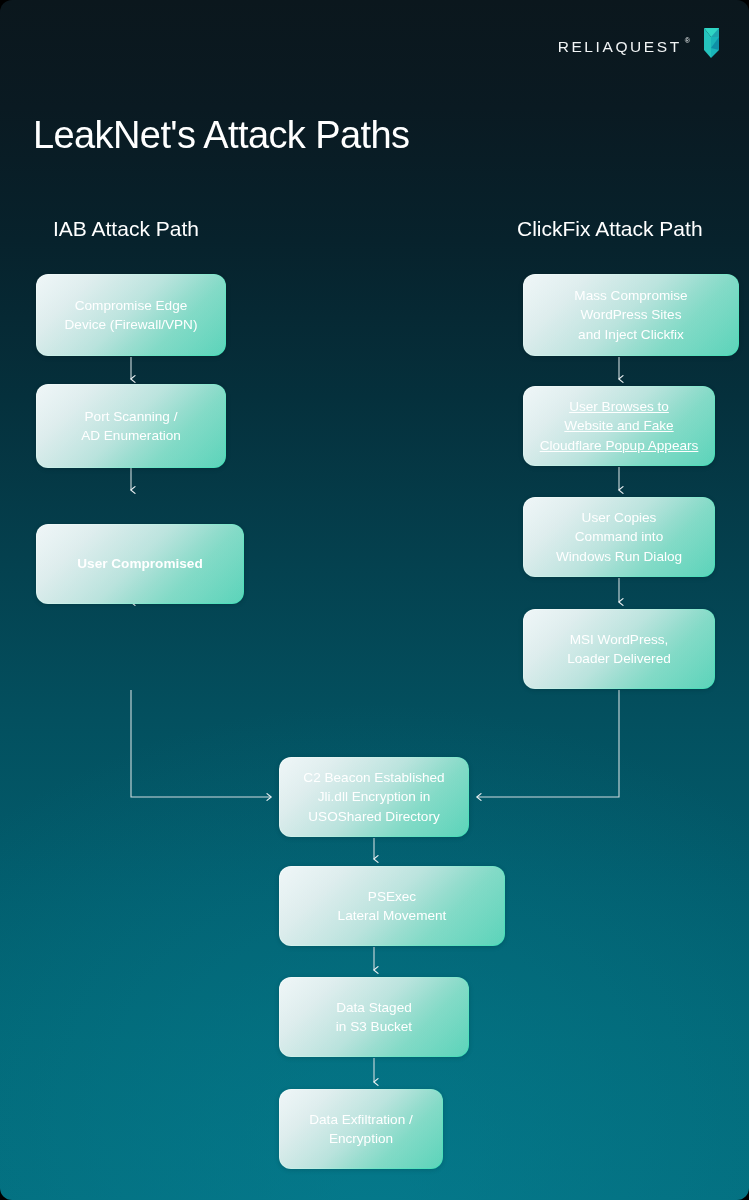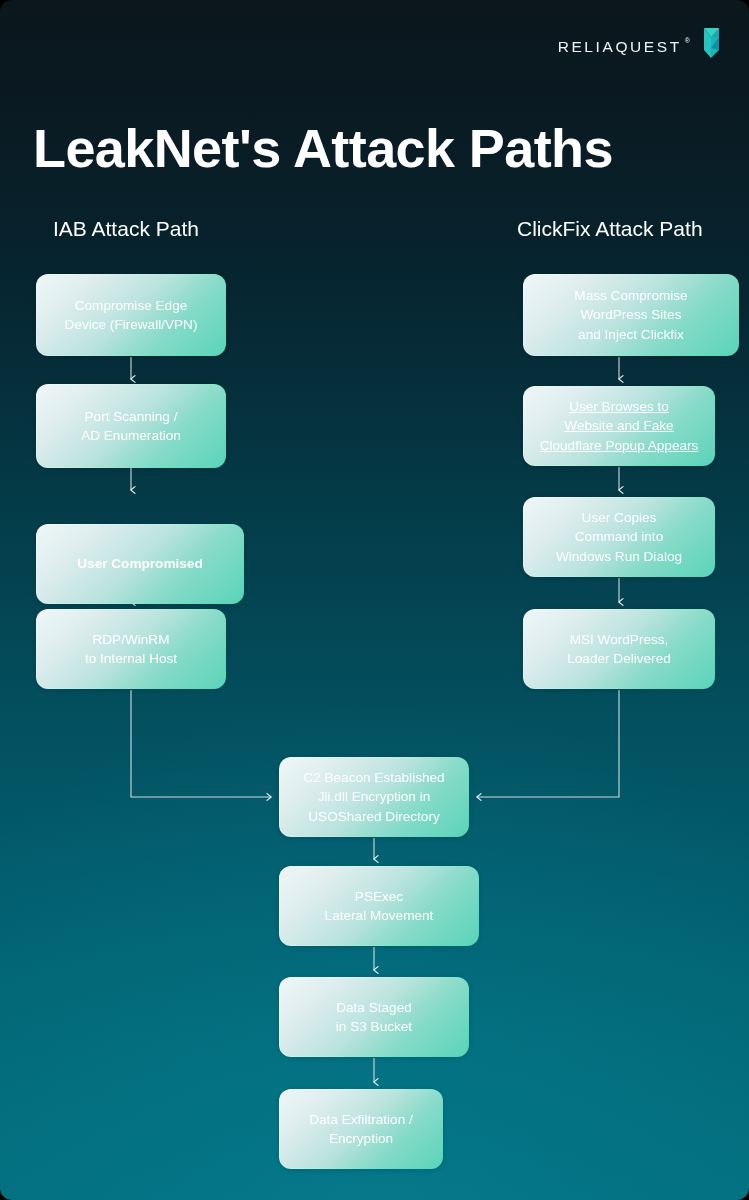--- a/index.html
+++ b/index.html
@@ -60,24 +60,24 @@
   }
   .logo-mark {
     width: 26px;
     height: 30px;
     flex: 0 0 auto;
   }
 
   .poster-title {
     position: absolute;
     left: 33px;
-    top: 84px;
+    top: 90px;
     width: 690px;
-    font-size: 54px;
-    font-weight: 700;
+    font-size: 38px;
+    font-weight: 400;
     color: #ffffff;
     letter-spacing: -0.6px;
     line-height: 1.06;
   }
 
   
   .col-head {
     position: absolute;
     font-size: 21px;
     color: #ffffff;
@@ -132,21 +132,21 @@
   .n-l2 { left: 36px;  top: 384px; width: 190px; height: 84px; }
   .n-l3 { left: 36px;  top: 524px; width: 208px; height: 80px; font-weight: bold; }
   .n-l4 { left: 36px;  top: 609px; width: 190px; height: 80px; }
   
   .n-r1 { left: 523px; top: 274px; width: 216px; height: 82px; }
   .n-r2 { left: 523px; top: 386px; width: 192px; height: 80px; text-decoration: underline; }
   .n-r3 { left: 523px; top: 497px; width: 192px; height: 80px; }
   .n-r4 { left: 523px; top: 609px; width: 192px; height: 80px; }
   
   .n-c1 { left: 279px; top: 757px;  width: 190px; height: 80px; }
-  .n-c2 { left: 279px; top: 866px;  width: 200px; height: 80px; }
+  .n-c2 { left: 279px; top: 866px;  width: 226px; height: 80px; }
   .n-c3 { left: 279px; top: 977px;  width: 190px; height: 80px; }
   .n-c4 { left: 279px; top: 1089px; width: 164px; height: 80px; }
 
   
   #links {
     position: absolute;
     left: 0; top: 0;
     width: 749px; height: 1200px;
     pointer-events: none;
   }
@@ -215,26 +215,20 @@
     <span>
       <span class="node-text">Port Scanning /</span>
       <span class="node-text">AD Enumeration</span>
     </span>
   </div>
   <div class="node n-l3">
     <span>
       <span class="node-text">User Compromised</span>
     </span>
   </div>
-  <div class="node n-l4">
-    <span>
-      <span class="node-text">RDP/WinRM</span>
-      <span class="node-text">to Internal Host</span>
-    </span>
-  </div>
 
   <div class="node n-r1">
     <span>
       <span class="node-text">Mass Compromise</span>
       <span class="node-text">WordPress Sites</span>
       <span class="node-text">and Inject Clickfix</span>
     </span>
   </div>
   <div class="node n-r2">
     <span>

